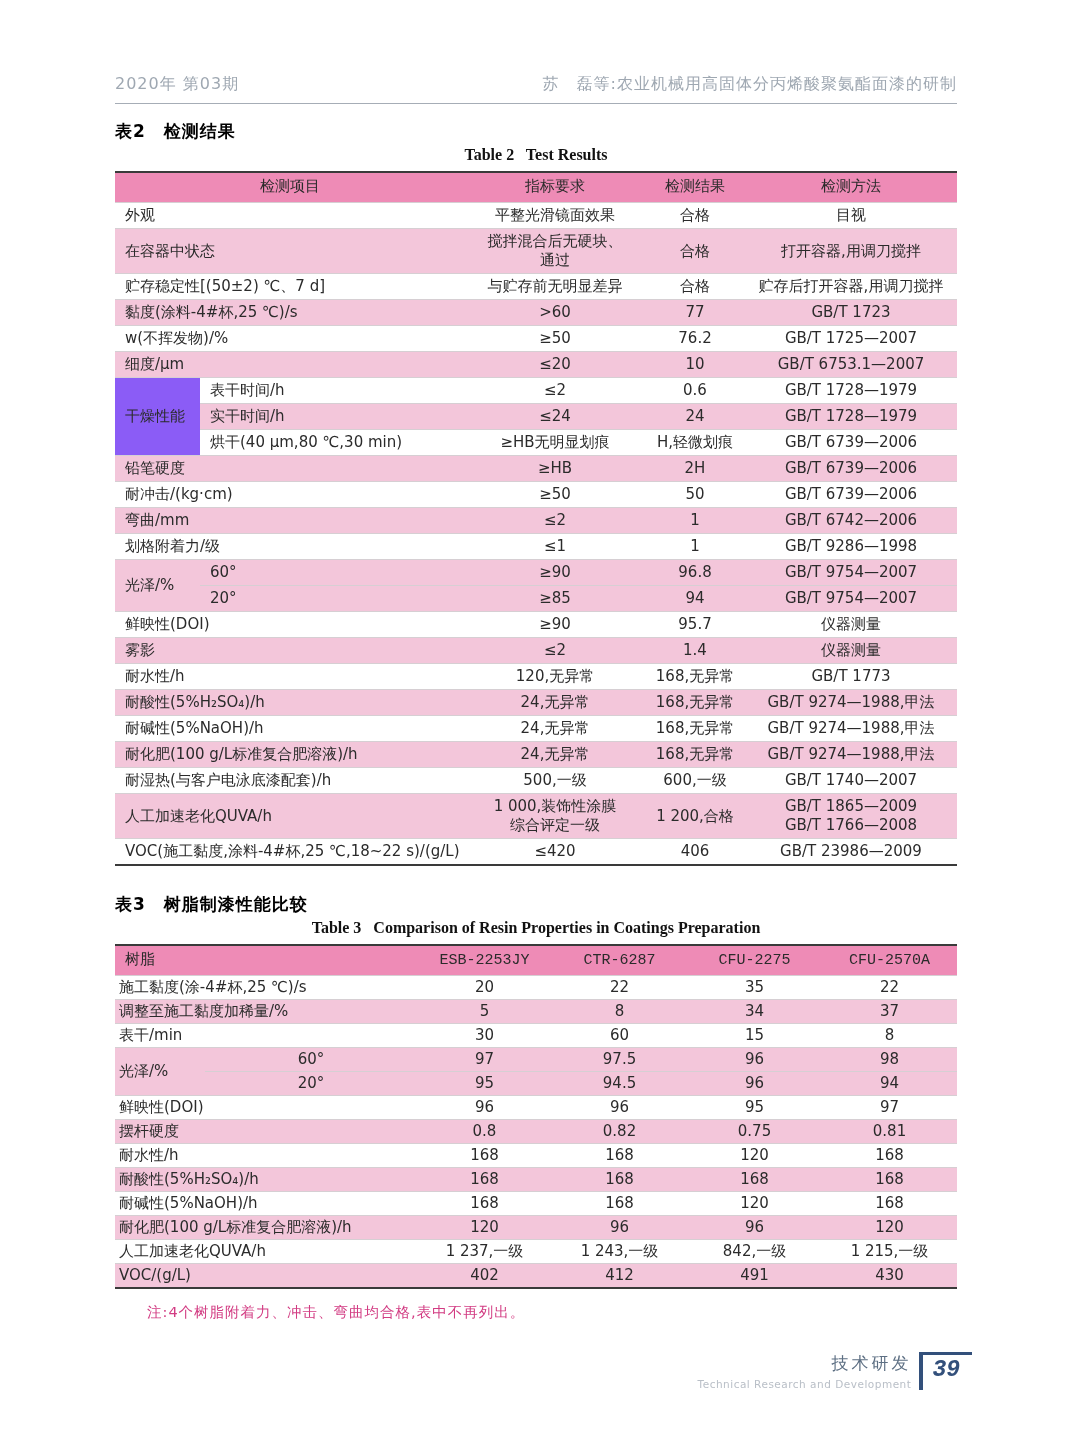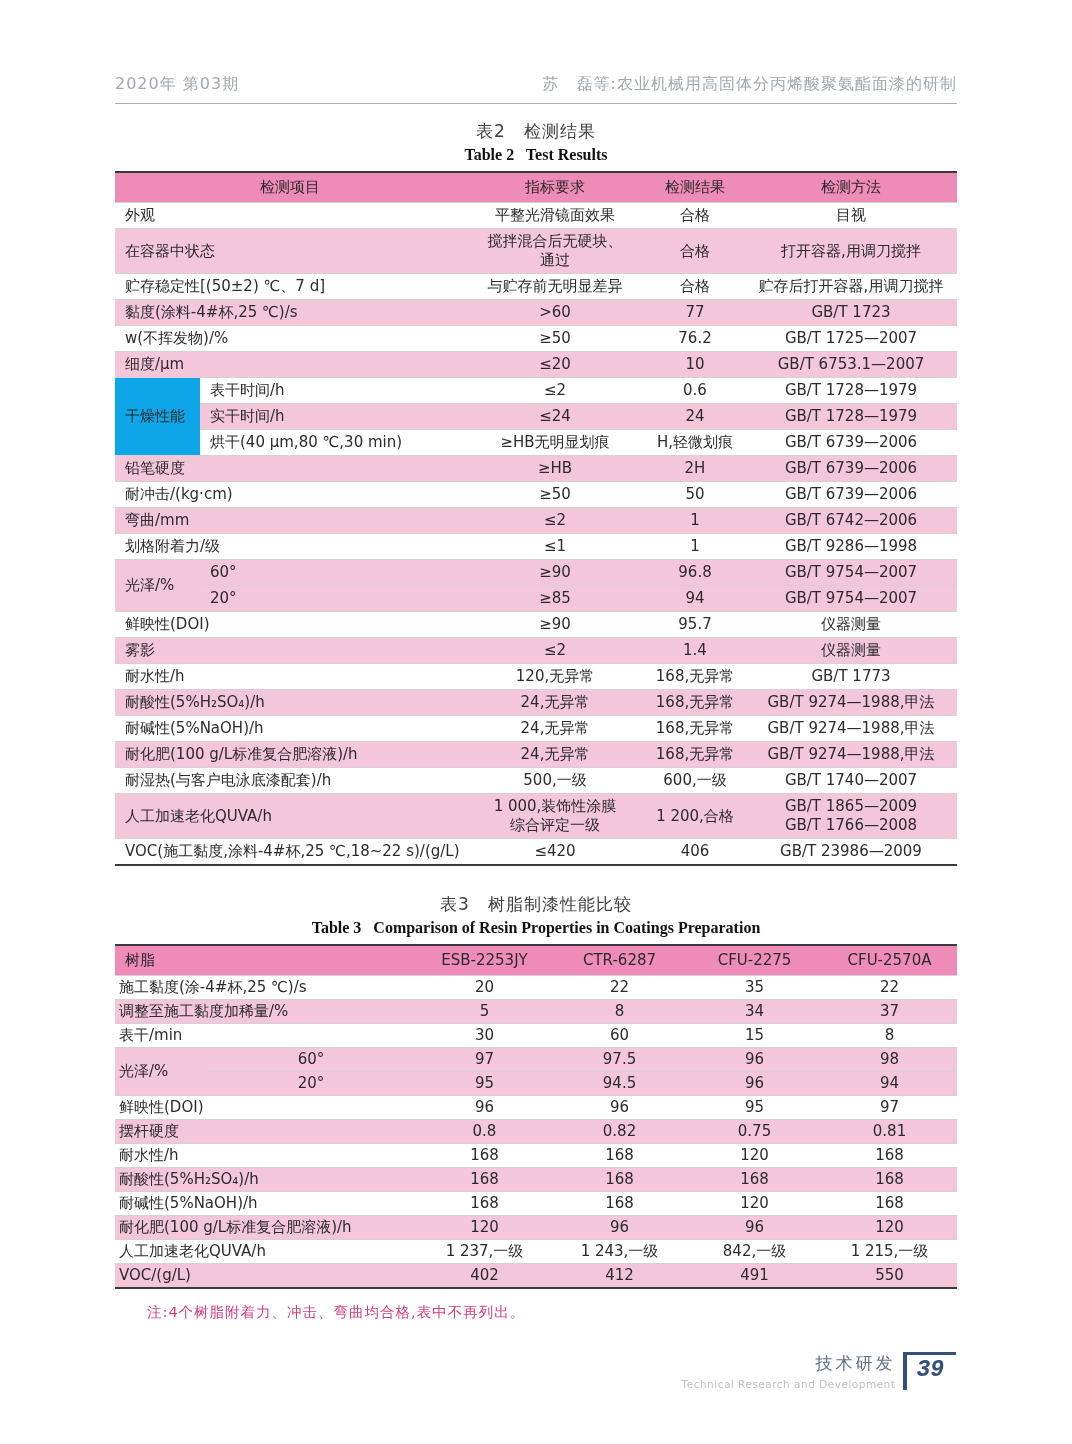--- a/index.html
+++ b/index.html
@@ -16,49 +16,49 @@
     font-size: 16px; color: var(--hdr-gray, #9fa8b2); letter-spacing: 1px;
   }
   .header-rule {
     position: absolute; top: 103px; left: 115px; right: 115px;
     height: 1px; background: #a6adb6;
   }
   
   .tbl-block { position: absolute; left: 115px; width: 842px; }
   .tbl-block.t2 { top: 120px; }
   .tbl-block.t3 { top: 893px; }
-  .tbl-title-cn { text-align: center; font-weight: normal; font-size: 17px; color: #404040; letter-spacing: 1px; }
+  .tbl-title-cn { text-align: left; font-weight: bold; font-size: 17px; color: #000000; letter-spacing: 1px; }
   .tbl-title-en {
     text-align: center; font-weight: bold; font-size: 16px; color: #111;
     font-family: "Liberation Serif", serif; white-space: pre; margin: 3px 0 7px 0;
   }
   table.datatable {
     border-collapse: collapse; width: 842px; table-layout: fixed;
     border-top: 2px solid #3a3a3a; border-bottom: 2px solid #3a3a3a;
     font-size: 15px; color: #2b2b2b;
   }
   table.datatable th, table.datatable td {
     font-weight: 400; text-align: center; vertical-align: middle;
     white-space: pre-line; line-height: 19px; overflow: hidden;
   }
-  table.datatable thead th { background: var(--head-pink, #ee8bb6); padding: 5px 4px; }
+  table.datatable thead th { background: var(--head-pink, #ee8bb6); padding: 5px 4px; font-family: Liberation Mono, monospace; }
   table.datatable tbody td { padding: 3px 4px; border-top: 1px solid #d6cfd3; }
   .t3 table.datatable tbody td { padding: 2px 4px; }
   table.datatable tr.pink td { background: var(--row-pink, #f3c6da); }
   table.datatable tr.white td { background: #ffffff; }
   table.datatable td.label, table.datatable th.label { text-align: left; padding-left: 10px; margin-left: 40px; }
   table.datatable td.group { text-align: left; padding-left: 10px; }
   
   .note {
     position: absolute; top: 1303px; left: 147px;
     font-size: 14.5px; color: var(--note-color, #d23b82); letter-spacing: 1px;
   }
   
   .page-footer {
-    position: absolute; top: 1352px; right: 116px;
+    position: absolute; top: 1352px; right: 100px;
     display: flex; align-items: flex-start;
   }
   .footer-text { text-align: right; margin-right: 5px; }
   .footer-cn { font-size: 17px; color: #5d6f83; letter-spacing: 3px; }
   .footer-en { font-size: 10.5px; color: #b9bfc7; margin-top: 3px; letter-spacing: 0.5px; }
   .pageno-box {
     border-top: 3px solid var(--navy, #33507b);
     border-left: 4px solid var(--navy, #33507b);
     padding: 4px 12px 8px 9px; margin-left: 3px;
   }
@@ -129,21 +129,21 @@
             <td>76.2</td>
             <td>GB/T 1725—2007</td>
           </tr>
           <tr class="pink">
             <td colspan="2" class="label">细度/μm</td>
             <td>≤20</td>
             <td>10</td>
             <td>GB/T 6753.1—2007</td>
           </tr>
           <tr class="white">
-            <td rowspan="3" class="group" style="background: #0ea5e9;">干燥性能</td>
+            <td rowspan="3" class="group" style="background: #8b5cf6;">干燥性能</td>
             <td class="label">表干时间/h</td>
             <td>≤2</td>
             <td>0.6</td>
             <td>GB/T 1728—1979</td>
           </tr>
           <tr class="pink">
             <td class="label">实干时间/h</td>
             <td>≤24</td>
             <td>24</td>
             <td>GB/T 1728—1979</td>
@@ -356,21 +356,21 @@
             <td>1 237,一级</td>
             <td>1 243,一级</td>
             <td>842,一级</td>
             <td>1 215,一级</td>
           </tr>
           <tr class="pink">
             <td colspan="2" class="label">VOC/(g/L)</td>
             <td>402</td>
             <td>412</td>
             <td>491</td>
-            <td>550</td>
+            <td>430</td>
           </tr>
         </tbody>
       </table>
   </section>
 
   <div class="note">注:4个树脂附着力、冲击、弯曲均合格,表中不再列出。</div>
 
   <div class="page-footer">
     <div class="footer-text">
       <div class="footer-cn">技术研发</div>

